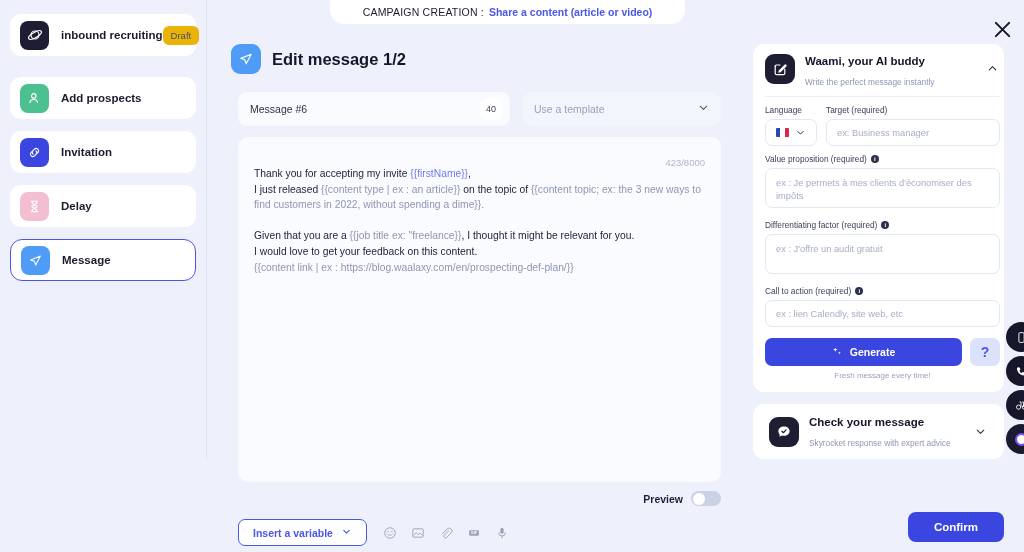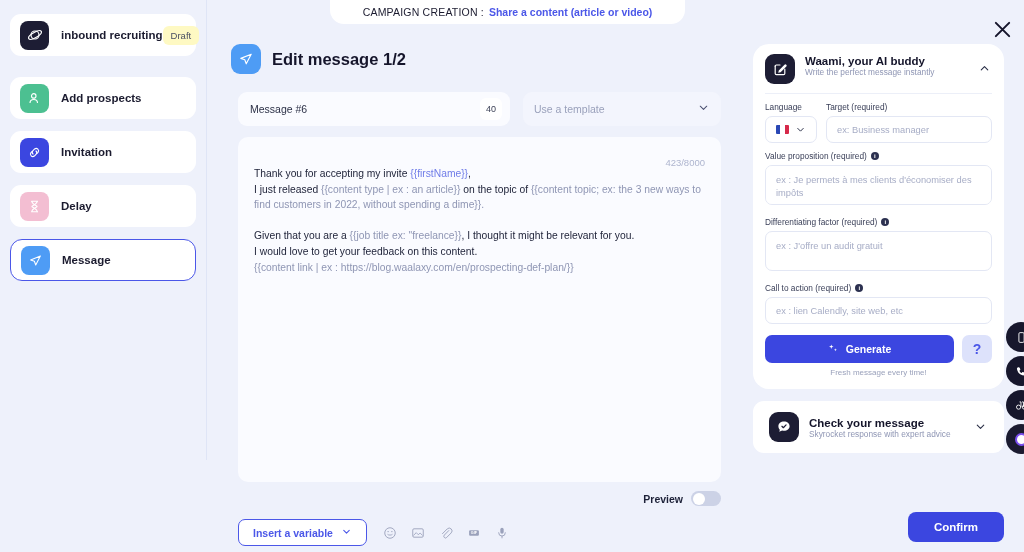--- a/index.html
+++ b/index.html
@@ -51,21 +51,21 @@
   .side-card.active { border: 1.6px solid #4b57e8; border-radius: 12px; }
   .side-ico {
     width: 29px; height: 29px; border-radius: 8px; flex: 0 0 29px;
     display: flex; align-items: center; justify-content: center;
   }
   .side-label {
     margin-left: 12px; font-size: 11.5px; font-weight: bold; color: #1b1b2f;
     flex: 1; white-space: nowrap;
   }
   .draft-badge {
-    background: #fef9c3; color: #4a4f63; border-radius: 6px;
+    background: #eab308; color: #4a4f63; border-radius: 6px;
     font-size: 9.5px; padding: 4px 8px; font-weight: normal;
   }
 
   
   .main { position: absolute; left: 207px; top: 0; width: 538px; height: 552px; }
   .main-head { display: flex; align-items: center; gap: 11px; padding: 44px 0 0 24px; }
   .main-head .mh-ico {
     width: 30px; height: 30px; border-radius: 9px; background: #4e9cf5;
     display: flex; align-items: center; justify-content: center;
   }
@@ -132,29 +132,29 @@
     font-size: 10.5px; font-weight: bold; color: #4b57e8; cursor: pointer;
   }
   .tool-icons { display: flex; align-items: center; gap: 13px; }
   .tool-icons .ti { width: 15px; height: 15px; cursor: pointer; display:flex; align-items:center; justify-content:center; }
 
   
   .right { position: absolute; left: 745px; top: 0; width: 279px; height: 552px; }
   .card {
     background: #ffffff; border-radius: 11px; margin: 0 20px 0 8px;
   }
-  .card-waami { margin-top: 44px; padding: 10px 12px 12px 12px; border-radius: 16px; }
+  .card-waami { margin-top: 44px; padding: 10px 4px 12px 12px; }
   .card-head { display: flex; align-items: flex-start; gap: 10px; }
   .card-ico {
     width: 30px; height: 30px; border-radius: 9px; background: #1d1d34;
     display: flex; align-items: center; justify-content: center; flex: 0 0 30px;
   }
   .card-txt { flex: 1; padding-top: 1px; }
   .card-title { font-size: 11.5px; font-weight: bold; color: #14142a; }
-  .card-sub { font-size: 8.3px; color: #8f96b4; margin-top: 0; }
+  .card-sub { font-size: 8.3px; color: #8f96b4; margin-top: 10px; }
   .chev { width: 14px; padding-top: 7px; cursor: pointer; }
 
   .divider { height: 1px; background: #eceff8; margin: 9px 0 8px 0; }
 
   .f-label { font-size: 8.3px; color: #3b4059; margin-bottom: 4px; display: flex; align-items: center; gap: 4px; }
   .info-i {
     width: 8px; height: 8px; border-radius: 50%; background: #2c3150;
     color: #fff; font-size: 6px; display: inline-flex;
     align-items: center; justify-content: center; font-weight: bold;
   }

